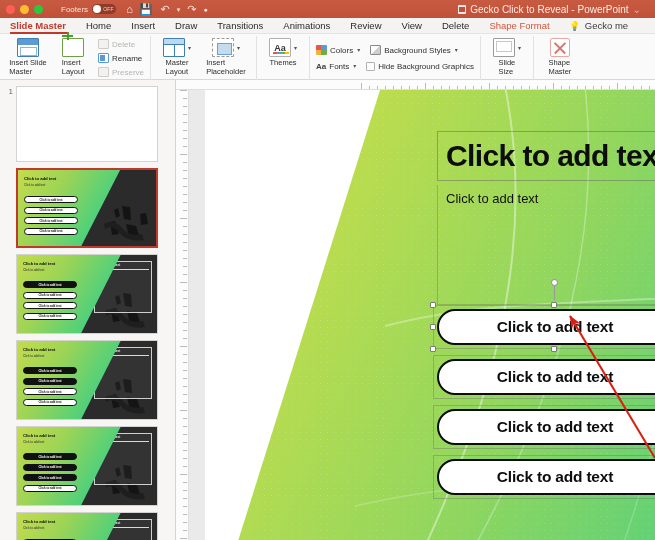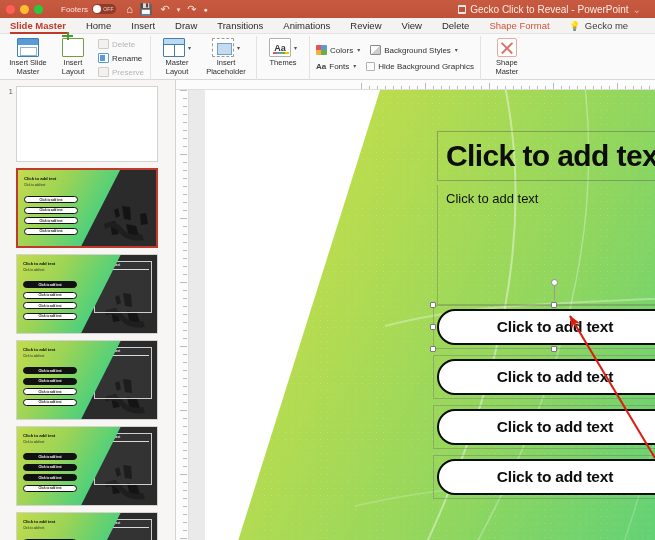--- a/index.html
+++ b/index.html
@@ -92,21 +92,21 @@
     padding: 0 6px; height: 44px;
     border-right: 1px solid #e4e2e0;
     gap: 5px;
   }
   .rgroup.nb { border-right: none; }
   .bigbtn {
     display: flex; flex-direction: column; align-items: center;
     width: 40px; padding-top: 2px; cursor: default;
   }
   .bigbtn .lbl {
-    font-size: 7.5px; text-align: center; line-height: 8.5px;
+    font-size: 7.5px; text-align: left; line-height: 8.5px;
     color: #2e2e2e; margin-top: 2px;
   }
   .ic { width: 22px; height: 19px; position: relative; }
 
   
   .ic-master {
     border: 1.2px solid #3d7fb5; border-radius: 1px;
     background: #fff;
   }
   .ic-master:before {
@@ -532,20 +532,32 @@
           <span class="caret">▾</span>
         </span>
         <span class="smallbtn">
           <span class="chk"></span>
           <span>Hide Background Graphics</span>
         </span>
       </div>
     </div>
   </div>
 
+  <div class="rgroup">
+    <div class="bigbtn">
+      <div style="display:flex;align-items:center;gap:2px;">
+        <div class="ic ic-size"></div>
+        <span class="caret">▾</span>
+      </div>
+      <div class="lbl">
+        <span>Slide</span><br>
+        <span>Size</span>
+      </div>
+    </div>
+  </div>
 
   <div class="rgroup nb">
     <div class="bigbtn">
       <div class="ic ic-close"></div>
       <div class="lbl">
         <span>Shape</span><br>
         <span>Master</span>
       </div>
     </div>
   </div>

